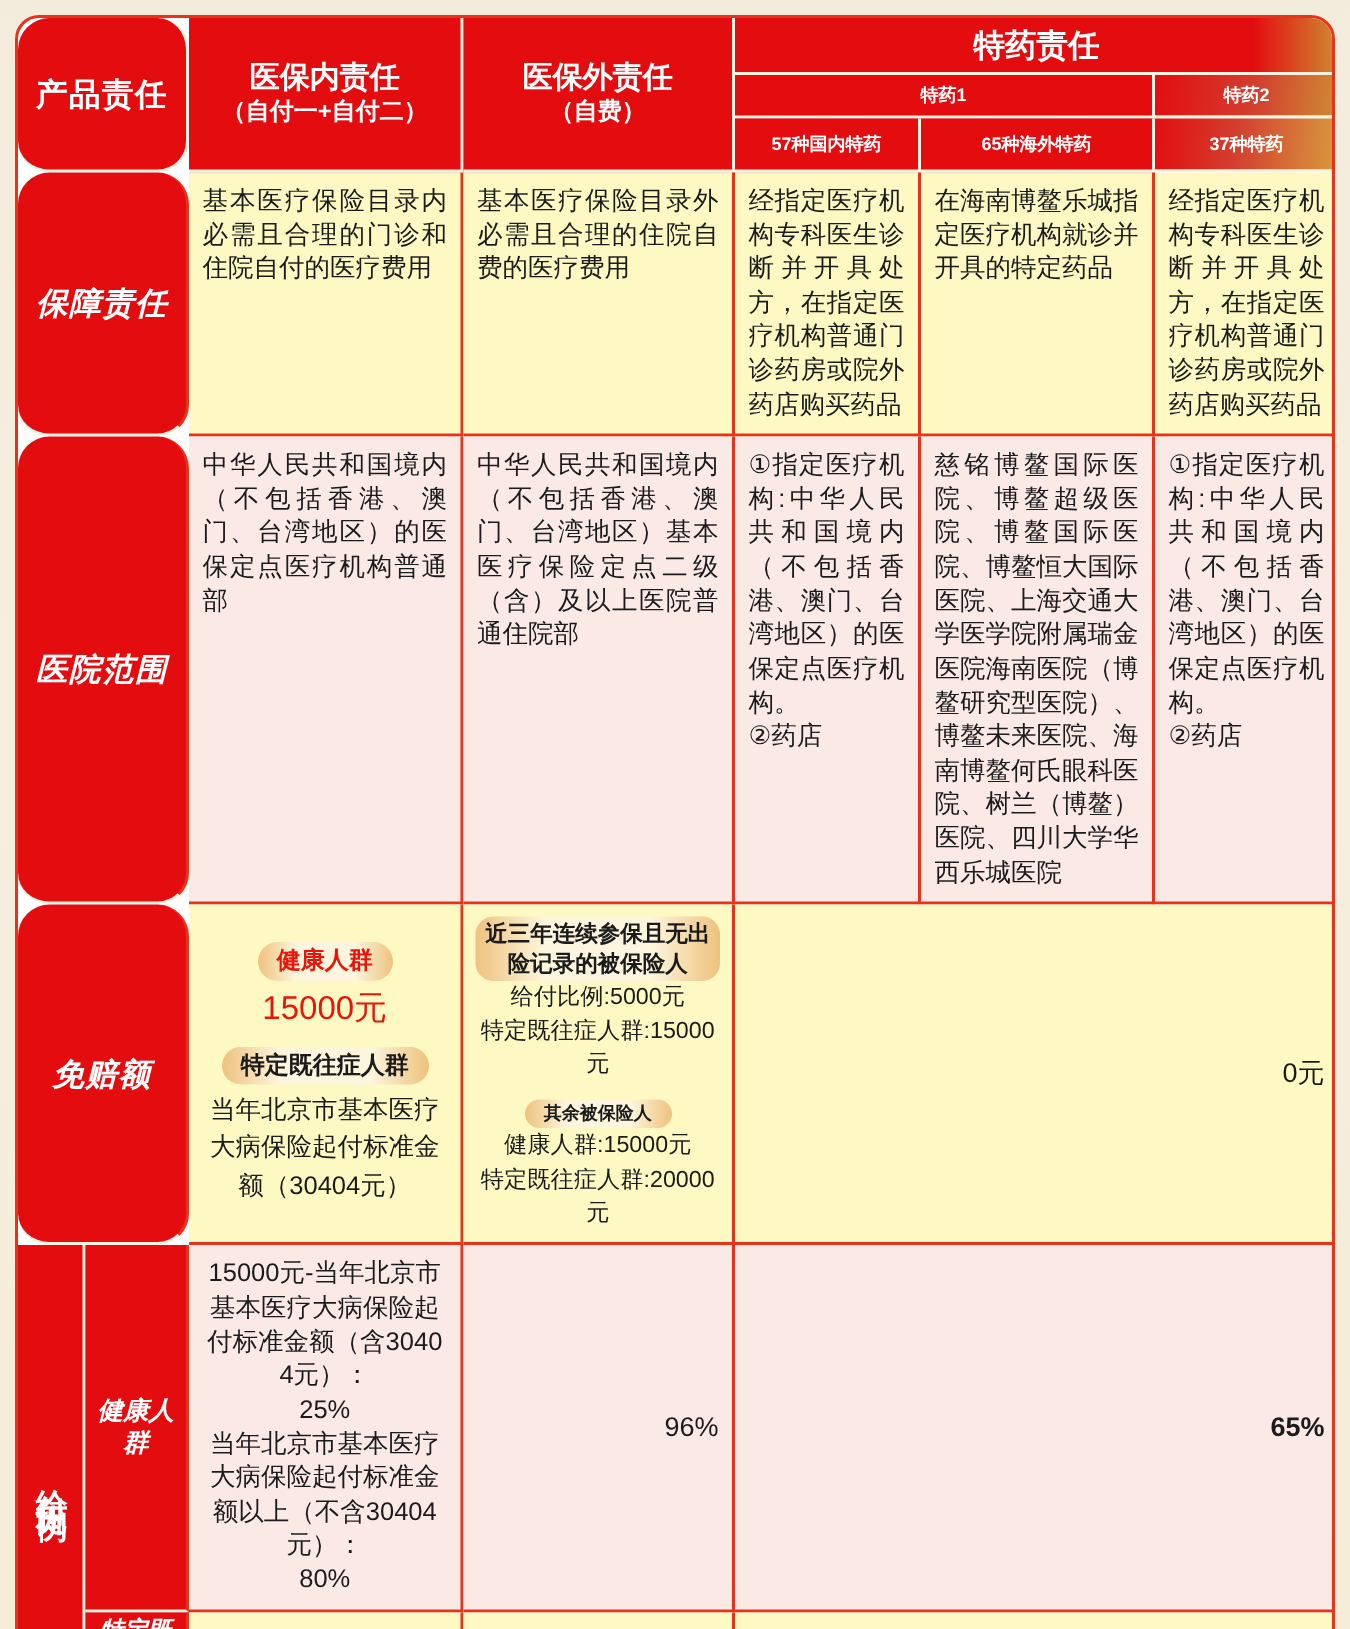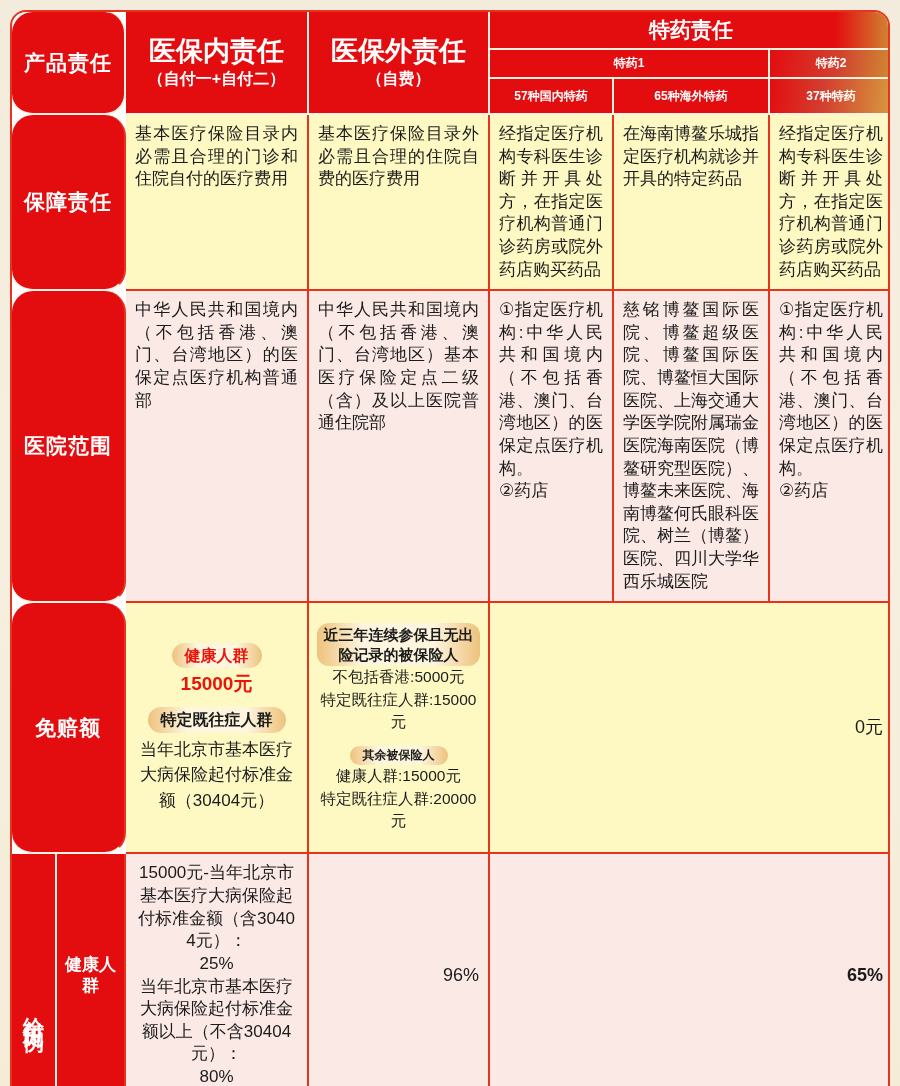--- a/index.html
+++ b/index.html
@@ -41,25 +41,25 @@
   
   th.thr{
     background:var(--red);
     color:#fff;
     font-weight:700;
     border-right-color:var(--sep);
     border-bottom-color:var(--sep);
     text-align:center;
     padding:3px;
   }
-  th.thr.edge{border-right-color:var(--grid);}
+  th.thr.edge{border-right-color:var(--grid);font-style:italic;}
   th.gold1{background:linear-gradient(95deg,var(--red) 0%,#d2402f 55%,#cf8a33 100%);}
   th.gold2{background:linear-gradient(95deg,var(--red) 0%,#d2402f 45%,#d89a3e 100%);}
   th.goldgrp{background:linear-gradient(90deg,var(--red) 0%,var(--red) 86%,#cf8a33 100%);}
-  .h-main{font-size:27px;line-height:1.25;}
+  .h-main{font-size:20px;line-height:1.25;}
   .h-sub{font-size:16px;line-height:1.3;margin-top:0;text-align:center;}
   .lab{font-size:21px;letter-spacing:1px;border-radius:21px;}
   .sub-lab{font-size:17px;line-height:1.2;}
   .vertical{
     writing-mode:vertical-rl;
     text-orientation:upright;
     letter-spacing:5px;
     font-size:21px;
   }
   .grp{font-size:21px;}
@@ -73,40 +73,40 @@
     color:var(--ink);
   }
   td.top{vertical-align:top;text-align:justify;}
   td.pink{background:var(--pink);}
   td.vc{text-align:right;vertical-align:middle;font-size:18px;}
   td.center{text-align:center;}
   .preline{white-space:pre-line;}
   .bigred{color:var(--redtext);font-weight:700;font-size:22px;}
   .medred{color:var(--redtext);font-weight:700;font-size:20px;}
   
-  td.ded{text-align:center;padding:20px 6px;font-size:15.5px;line-height:1.45;}
+  td.ded{text-align:center;padding:8px 6px;font-size:15.5px;line-height:1.45;}
   .pill{
     display:inline-block;
     background:linear-gradient(90deg,#eec27d 0%,#fdf5dd 28%,#fdf5dd 72%,#eec27d 100%);
     border-radius:999px;
     padding:1px 13px;
     font-weight:700;
     font-size:16px;
     color:var(--ink);
   }
   .pill.red-pill{color:var(--redtext);}
   .pill.big{
     border-radius:12px;
     padding:2px 6px;
     font-size:15px;
     line-height:1.3;
     display:block;
     margin:0 2px;
   }
-  .red-val{color:var(--redtext);font-weight:700;font-size:19px;margin:2px 0 10px;}
+  .red-val{color:var(--redtext);font-weight:400;font-size:22px;margin:2px 0 10px;}
   .ded-gap{margin-top:9px;}
   .ded-text{font-size:17px;line-height:1.5;margin-top:4px;}
 </style>
 </head>
 <body>
 
 <div class="tbl-wrap">
 <table>
   <colgroup>
     <col style="width:45px">
@@ -168,21 +168,21 @@
         <span class="pill red-pill">健康人群</span>
       </div>
       <div class="red-val">15000元</div>
       <div>
         <span class="pill">特定既往症人群</span>
       </div>
       <div class="ded-text">当年北京市基本医疗大病保险起付标准金额（30404元）</div>
     </td>
     <td class="c ded">
       <span class="pill big">近三年连续参保且无出险记录的被保险人</span>
-      <div>不包括香港:5000元</div>
+      <div>给付比例:5000元</div>
       <div>特定既往症人群:15000元</div>
       <div class="ded-gap">
         <span class="pill" style="font-size:12px">其余被保险人</span>
       </div>
       <div>健康人群:15000元</div>
       <div>特定既往症人群:20000元</div>
     </td>
     <td class="c vc lastcol" colspan="3">0元</td>
   </tr>
 

